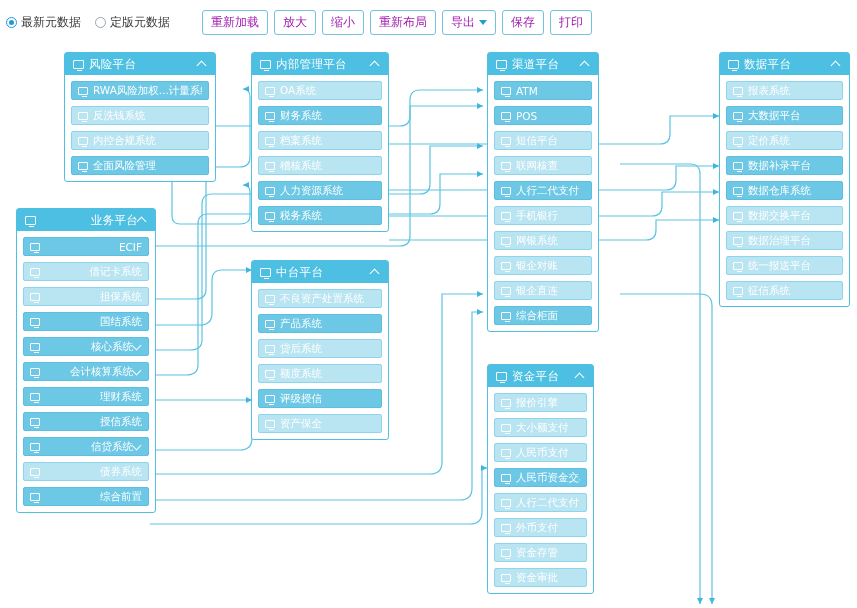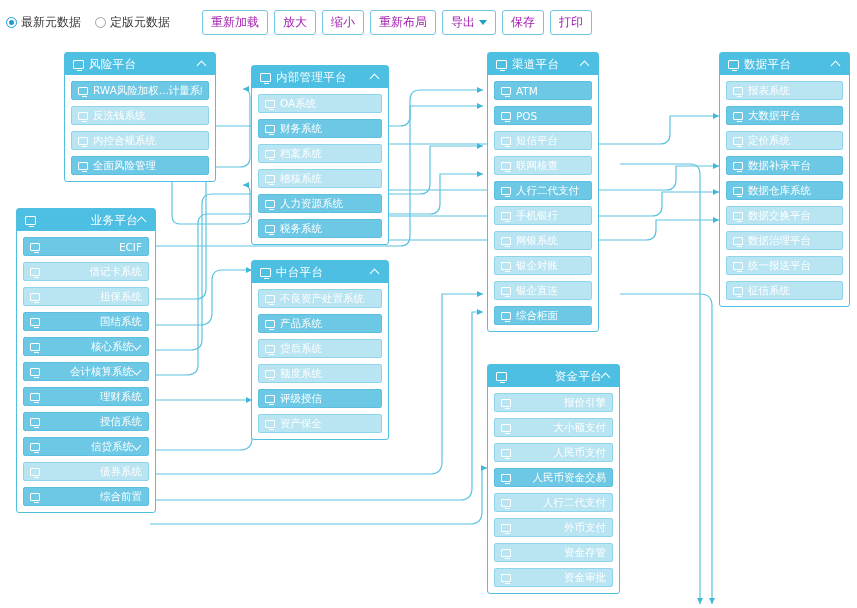--- a/index.html
+++ b/index.html
@@ -246,21 +246,21 @@
           <div class="node">
             <span class="mon"></span>
             <span class="node-label">债券系统</span>
           </div>
           <div class="node hot">
             <span class="mon"></span>
             <span class="node-label">综合前置</span>
           </div>
         </div>
       </div>
-      <div class="panel" style="left: 251px; top: 21px; width: 138px;">
+      <div class="panel" style="left: 251px; top: 8px; width: 138px;">
         <div class="panel-head">
           <span class="mon"></span>
           <span class="panel-title">内部管理平台</span>
           <span class="chev"></span>
         </div>
         <div class="items">
           <div class="node">
             <span class="mon"></span>
             <span class="node-label">OA系统</span>
           </div>
@@ -361,21 +361,21 @@
           <div class="node">
             <span class="mon"></span>
             <span class="node-label">银企直连</span>
           </div>
           <div class="node hot">
             <span class="mon"></span>
             <span class="node-label">综合柜面</span>
           </div>
         </div>
       </div>
-      <div class="panel" style="left: 487px; top: 320px; width: 133px; text-align: right;">
+      <div class="panel" style="left: 487px; top: 320px; width: 107px;">
         <div class="panel-head">
           <span class="mon"></span>
           <span class="panel-title">资金平台</span>
           <span class="chev"></span>
         </div>
         <div class="items">
           <div class="node">
             <span class="mon"></span>
             <span class="node-label">报价引擎</span>
           </div>

